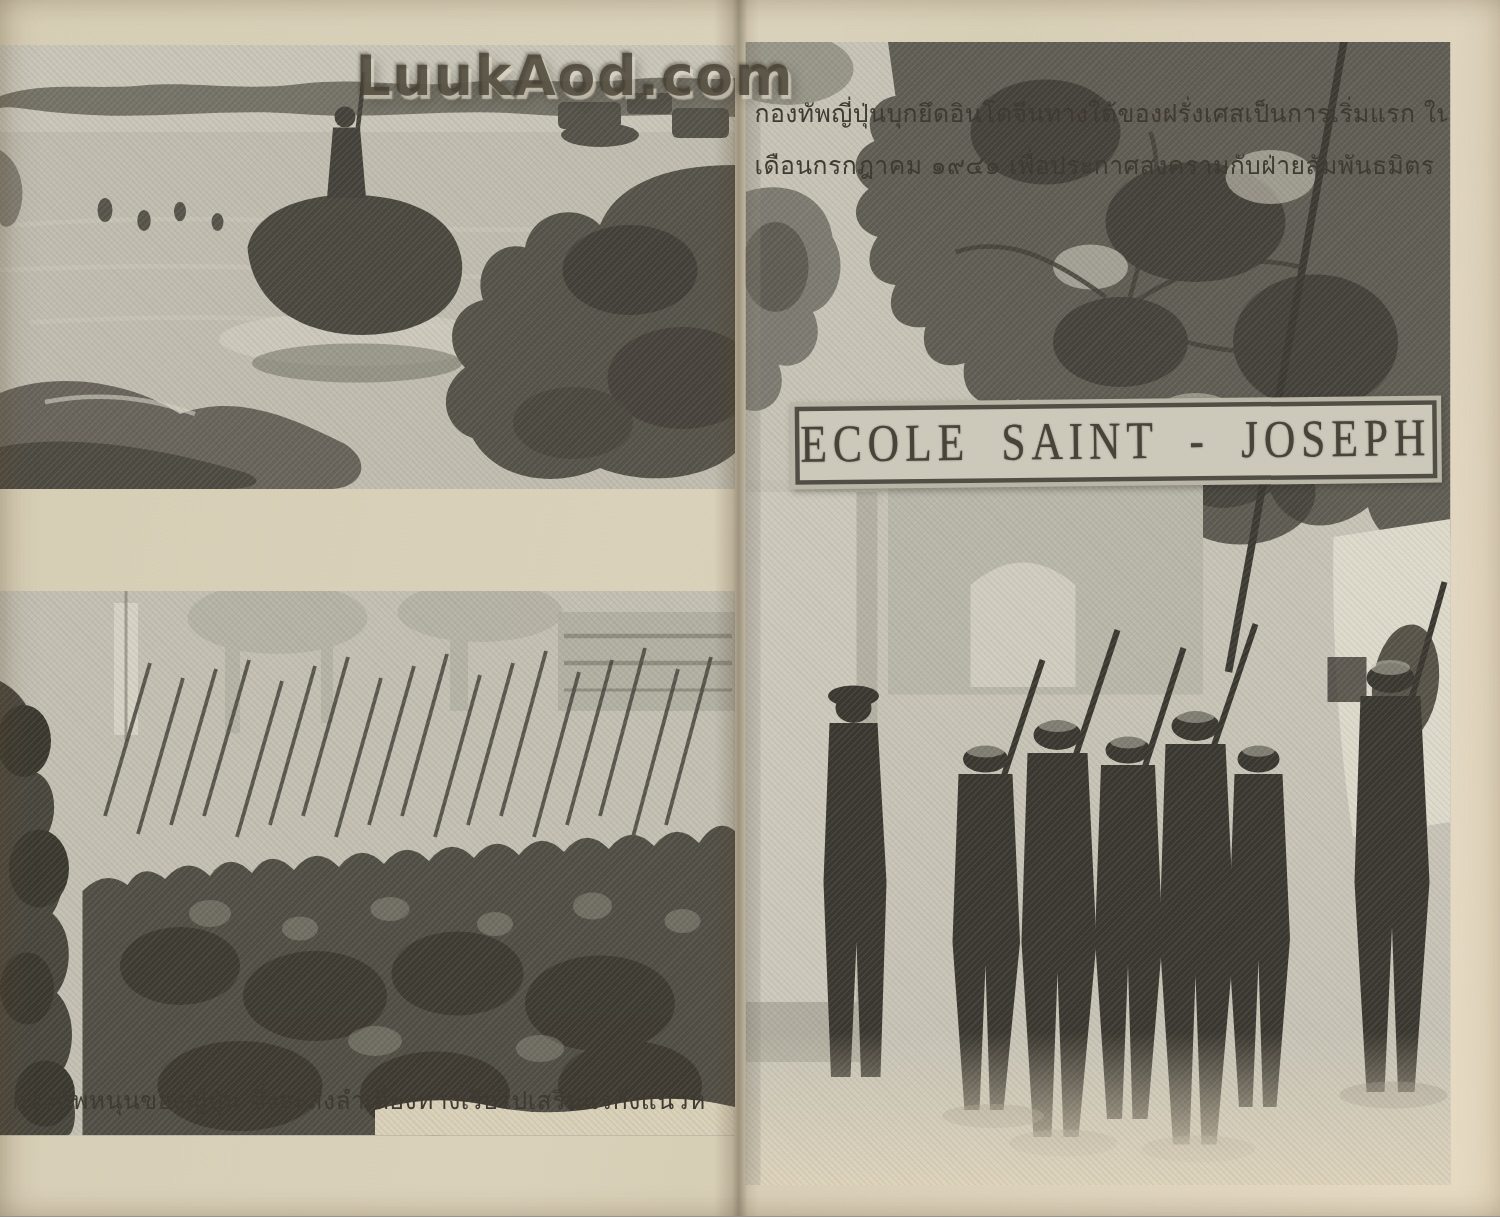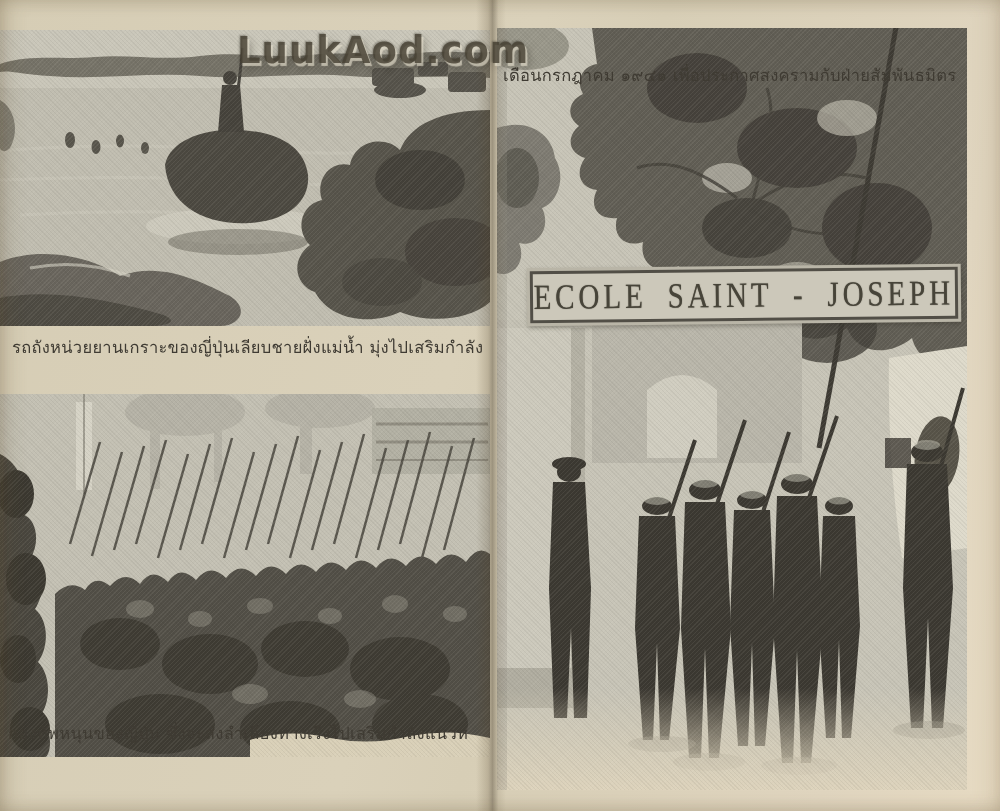--- a/index.html
+++ b/index.html
@@ -90,21 +90,20 @@
           <path d="M0,232 C40,216 90,226 120,246 C160,231 200,251 230,266 C250,279 240,296 220,296 L0,296 Z" fill="#5b5850" opacity=".88"></path>
           <path d="M0,268 C50,258 110,270 160,284 C180,290 170,296 150,296 L0,296 Z" fill="#46433c" opacity=".8"></path>
           <path d="M30,238 Q80,228 130,246" stroke="#d5d2c5" stroke-width="3" fill="none" opacity=".6"></path>
           <path d="M0,70 C14,78 20,100 10,118 C4,124 0,120 0,118 Z" fill="#57544b" opacity=".6"></path>
         </g>
       </svg>
       <div class="grain"></div>
     </figure>
 
     <div class="caption cap-left-top">
-      <div>รถถังหน่วยยานเกราะของญี่ปุ่นเลียบชายฝั่งแม่น้ำ  มุ่งไปเสริมกำลัง</div>
     </div>
 
     <figure class="photo photo-bottom-left">
       <svg viewBox="0 0 490 363" width="490" height="363">
         <rect width="490" height="363" fill="#c3c0b3"></rect>
         <g opacity=".5" fill="#a9a69a">
           <rect x="150" y="0" width="10" height="95"></rect>
           <rect x="214" y="0" width="8" height="88"></rect>
           <rect x="300" y="0" width="12" height="80"></rect>
           <ellipse cx="185" cy="18" rx="60" ry="24"></ellipse>
@@ -165,21 +164,21 @@
           <ellipse cx="16" cy="100" rx="18" ry="24" fill="#3b3830"></ellipse>
           <ellipse cx="26" cy="185" rx="20" ry="26" fill="#3b3830"></ellipse>
           <ellipse cx="18" cy="265" rx="18" ry="24" fill="#3b3830"></ellipse>
           <ellipse cx="30" cy="335" rx="20" ry="22" fill="#3b3830"></ellipse>
         </g>
         <path d="M250,363 L250,346 Q290,334 330,344 Q370,352 410,342 Q450,334 490,344 L490,363 Z" fill="#d9d0b8"></path>
       </svg>
       <div class="grain"></div>
     </figure>
 
-    <div class="caption cap-left-bottom">กองทัพหนุนของญี่ปุ่น   ซึ่งจะส่งลำเลียงทางเรืงไปเสริมกำลังแนวห</div>
+    <div class="caption cap-left-bottom">กองทัพหนุนของญี่ปุ่น   ซึ่งจะส่งลำเลียงทางเรือไปเสริมแรกังแนวห</div>
   </section>
 
   <section>
     <figure class="photo photo-right">
       <svg viewBox="0 0 470 762" width="470" height="762">
         <defs>
           <linearGradient id="fadeB" x1="0" y1="0" x2="0" y2="1">
             <stop offset="0" stop-color="#d9d0b8" stop-opacity="0"></stop>
             <stop offset="1" stop-color="#ddd3bc" stop-opacity="1"></stop>
           </linearGradient>
@@ -273,20 +272,21 @@
           <ellipse cx="165" cy="716" rx="34" ry="8"></ellipse>
           <ellipse cx="212" cy="734" rx="36" ry="9"></ellipse>
           <ellipse cx="302" cy="738" rx="38" ry="9"></ellipse>
           <ellipse cx="432" cy="702" rx="36" ry="9"></ellipse>
         </g>
         <rect x="0" y="660" width="470" height="102" fill="url(#fadeB)"></rect>
         <rect x="0" y="0" width="10" height="762" fill="#8e8b7f" opacity=".25"></rect>
       </svg>
 
       <div class="caption cap-right" style="left:6px;top:30px;position:absolute;">
+        <div>กองทัพญี่ปุ่นบุกยึดอินโดจีนทางใต้ของฝรั่งเศสเป็นการเริ่มแรก  ใน</div>
         <div>เดือนกรกฎาคม ๑๙๔๑   เพื่อประกาศสงครามกับฝ่ายสัมพันธมิตร</div>
       </div>
 
       <div class="sign">
         <div class="sign-inner">
           <span class="sign-text">ECOLE SAINT - JOSEPH</span>
         </div>
       </div>
 
       <div class="grain"></div>

